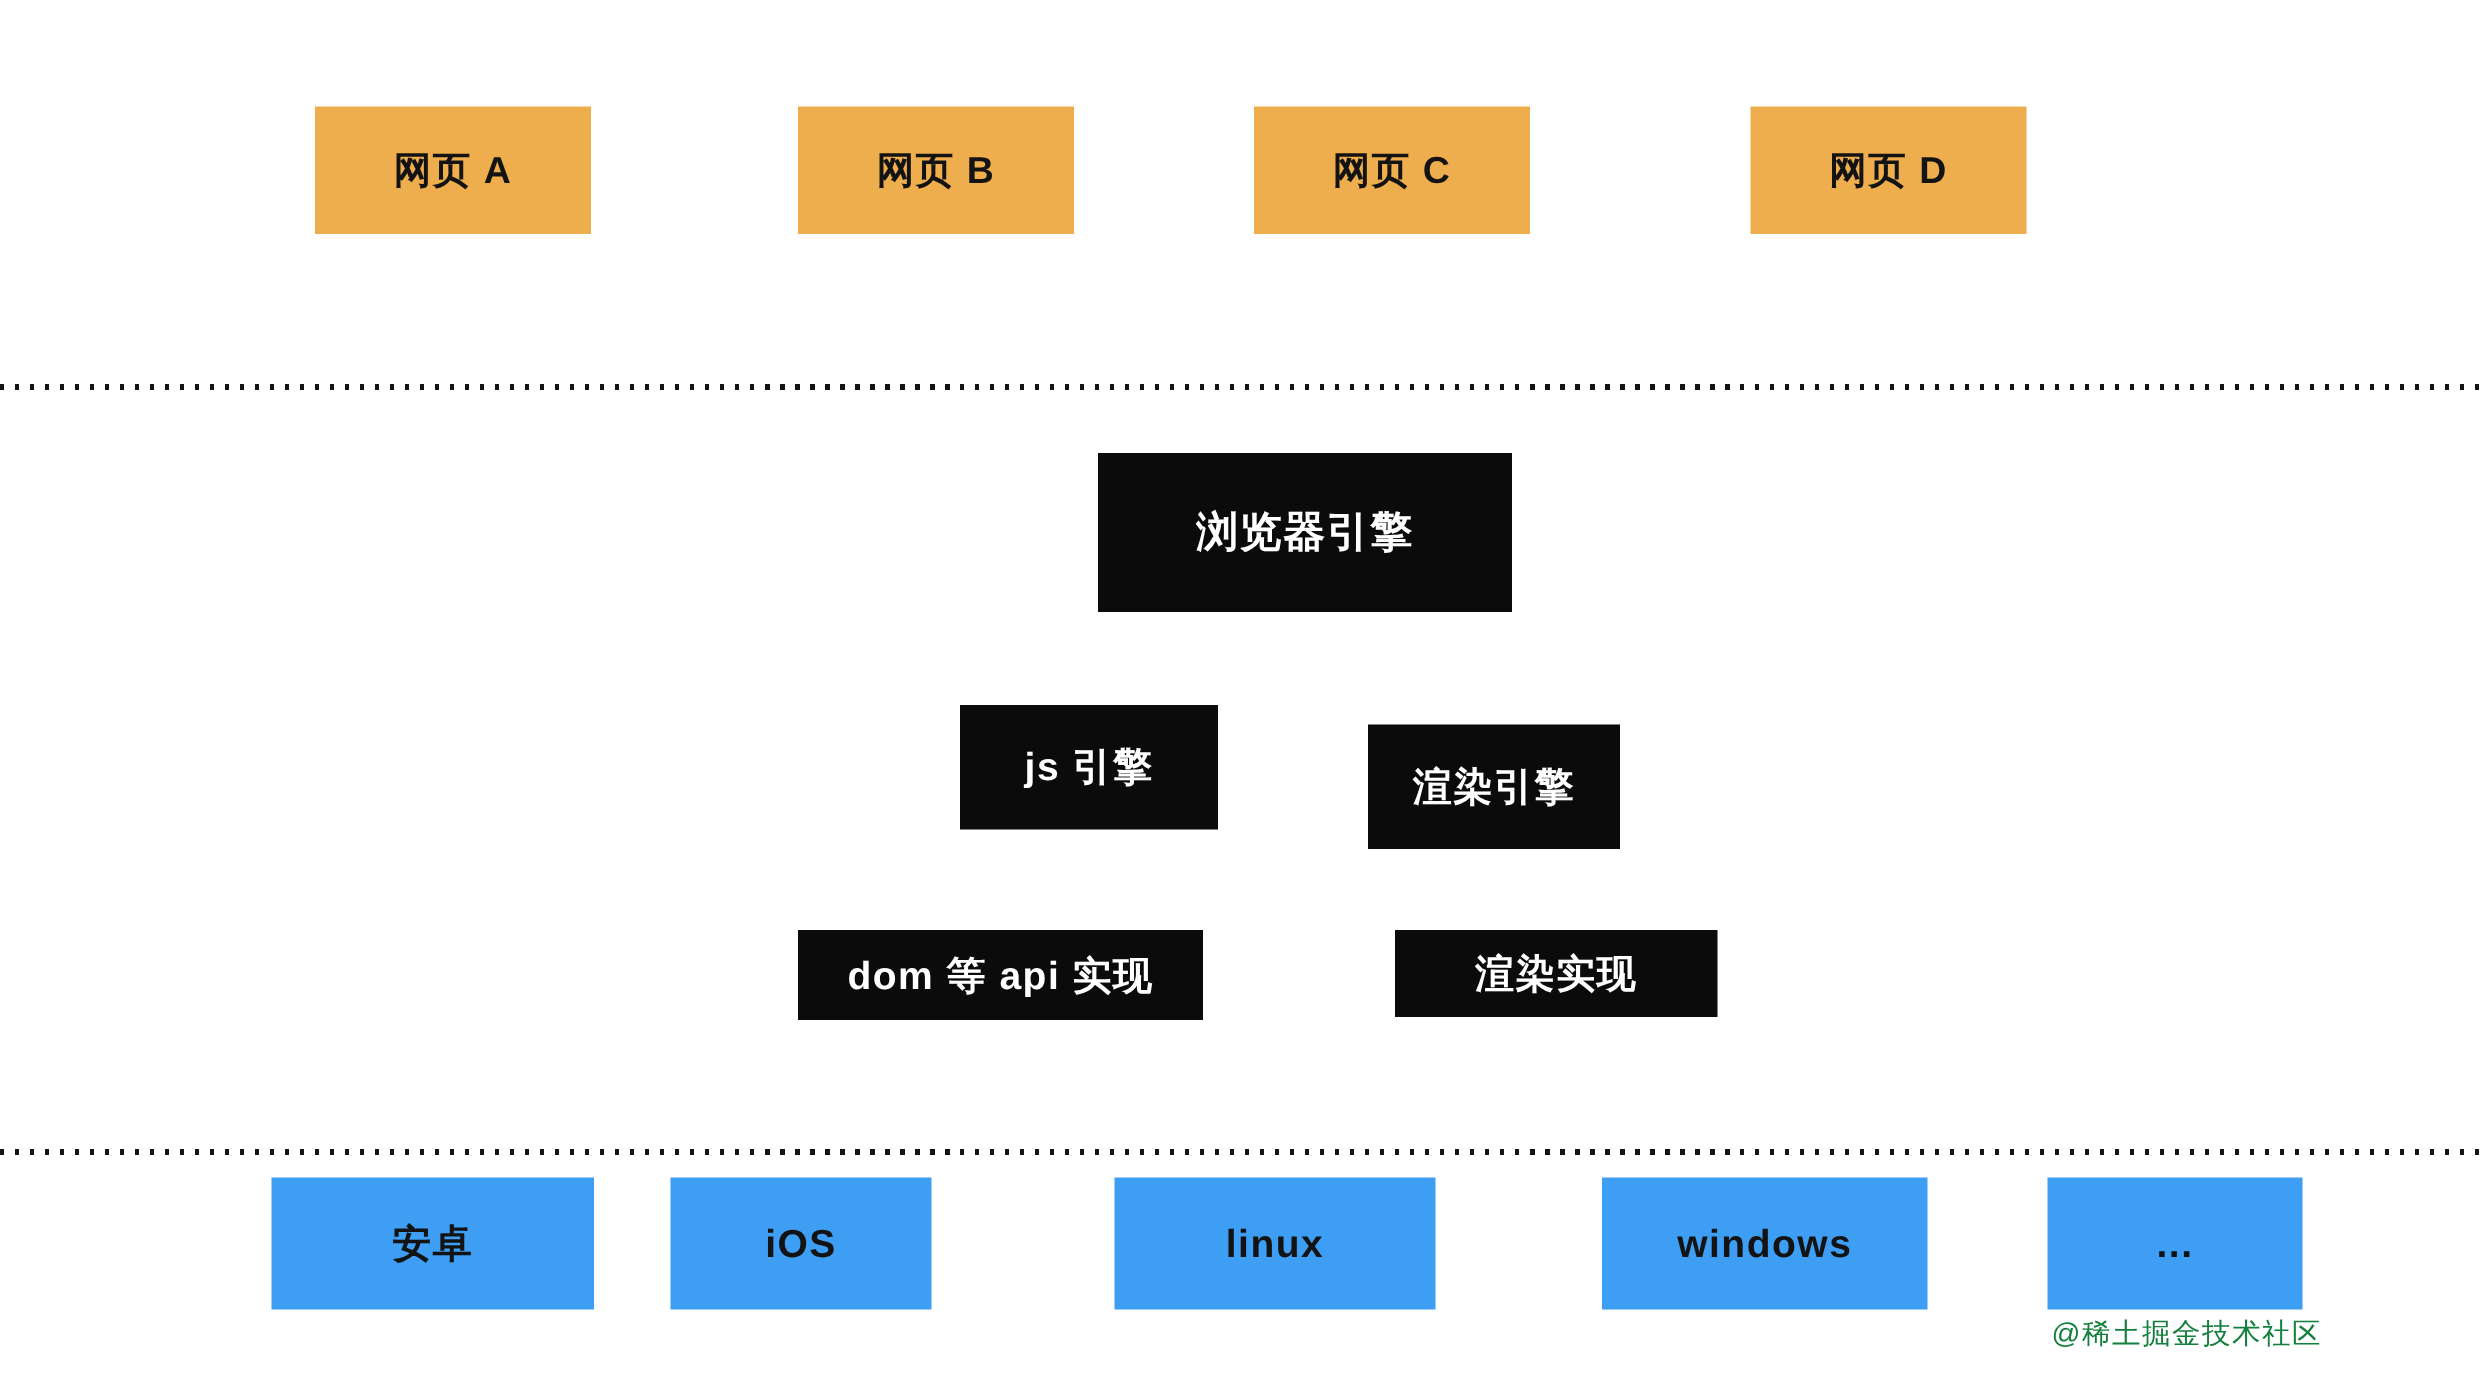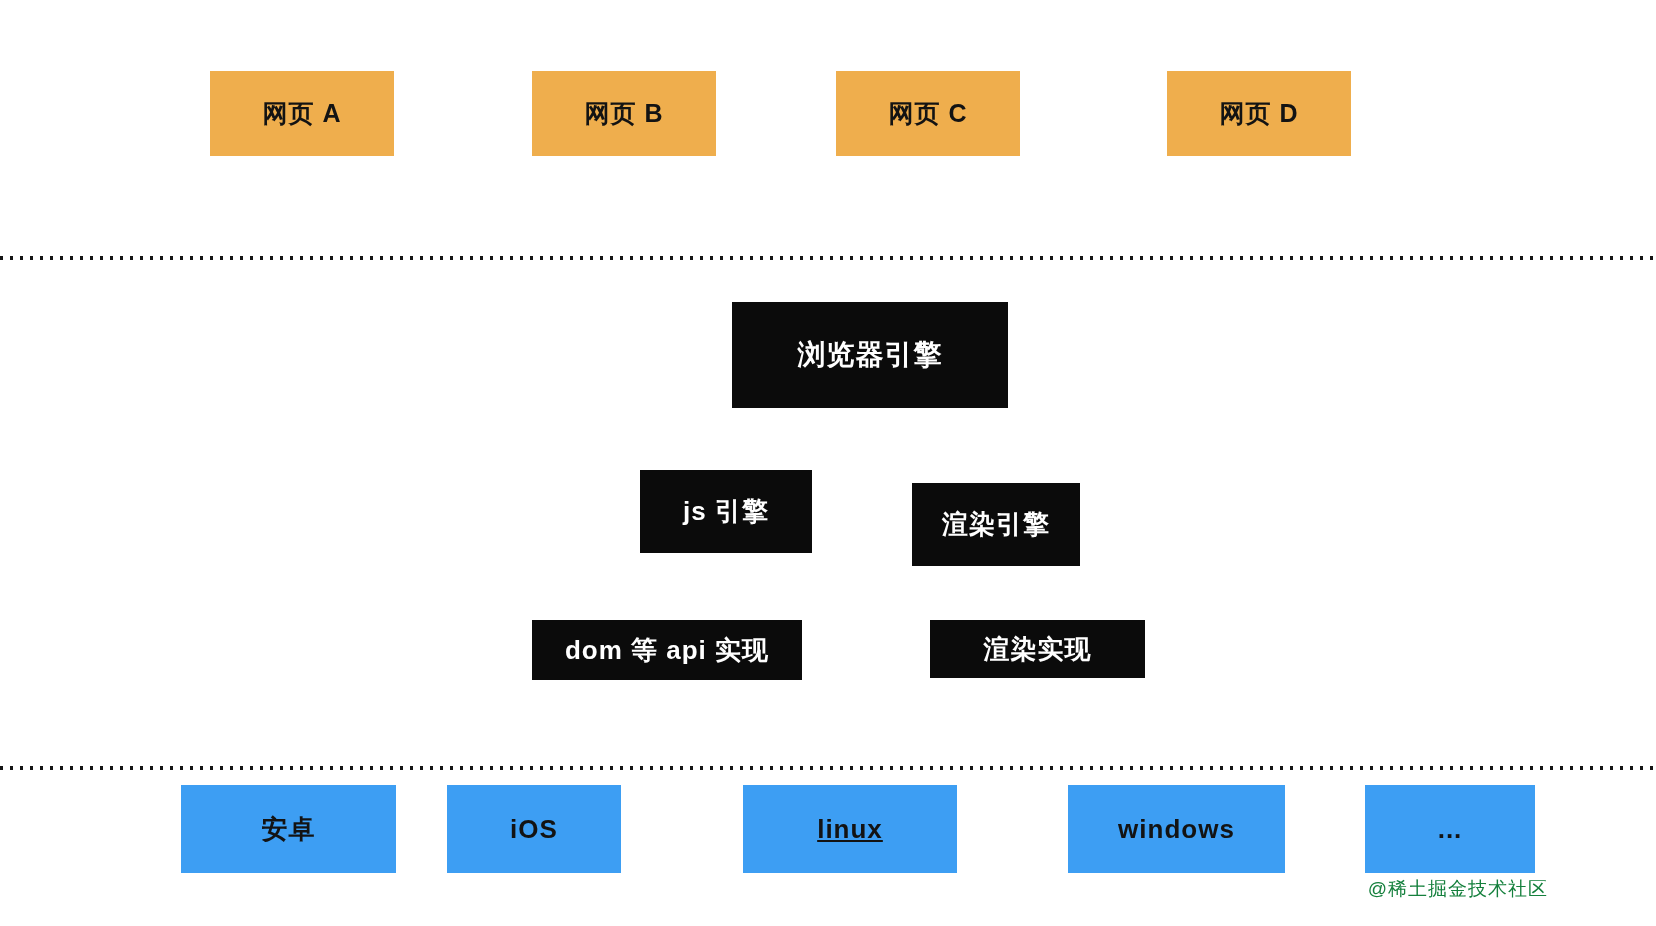--- a/index.html
+++ b/index.html
@@ -99,21 +99,21 @@
   </div>
 
   <div class="divider" style="top:766px;"></div>
 
   <div class="box box-blue" style="left:165px; width:215px;margin-left:16px;">
     <span>安卓</span>
   </div>
   <div class="box box-blue" style="left:447px; width:174px;">
     <span>iOS</span>
   </div>
-  <div class="box box-blue" style="left:743px; width:214px;text-decoration:underline;">
+  <div class="box box-blue" style="left:743px; width:214px;">
     <span>linux</span>
   </div>
   <div class="box box-blue" style="left:1068px; width:217px;">
     <span>windows</span>
   </div>
   <div class="box box-blue" style="left:1365px; width:170px;">
     <span>...</span>
   </div>
 
   <div class="watermark">@稀土掘金技术社区</div>

